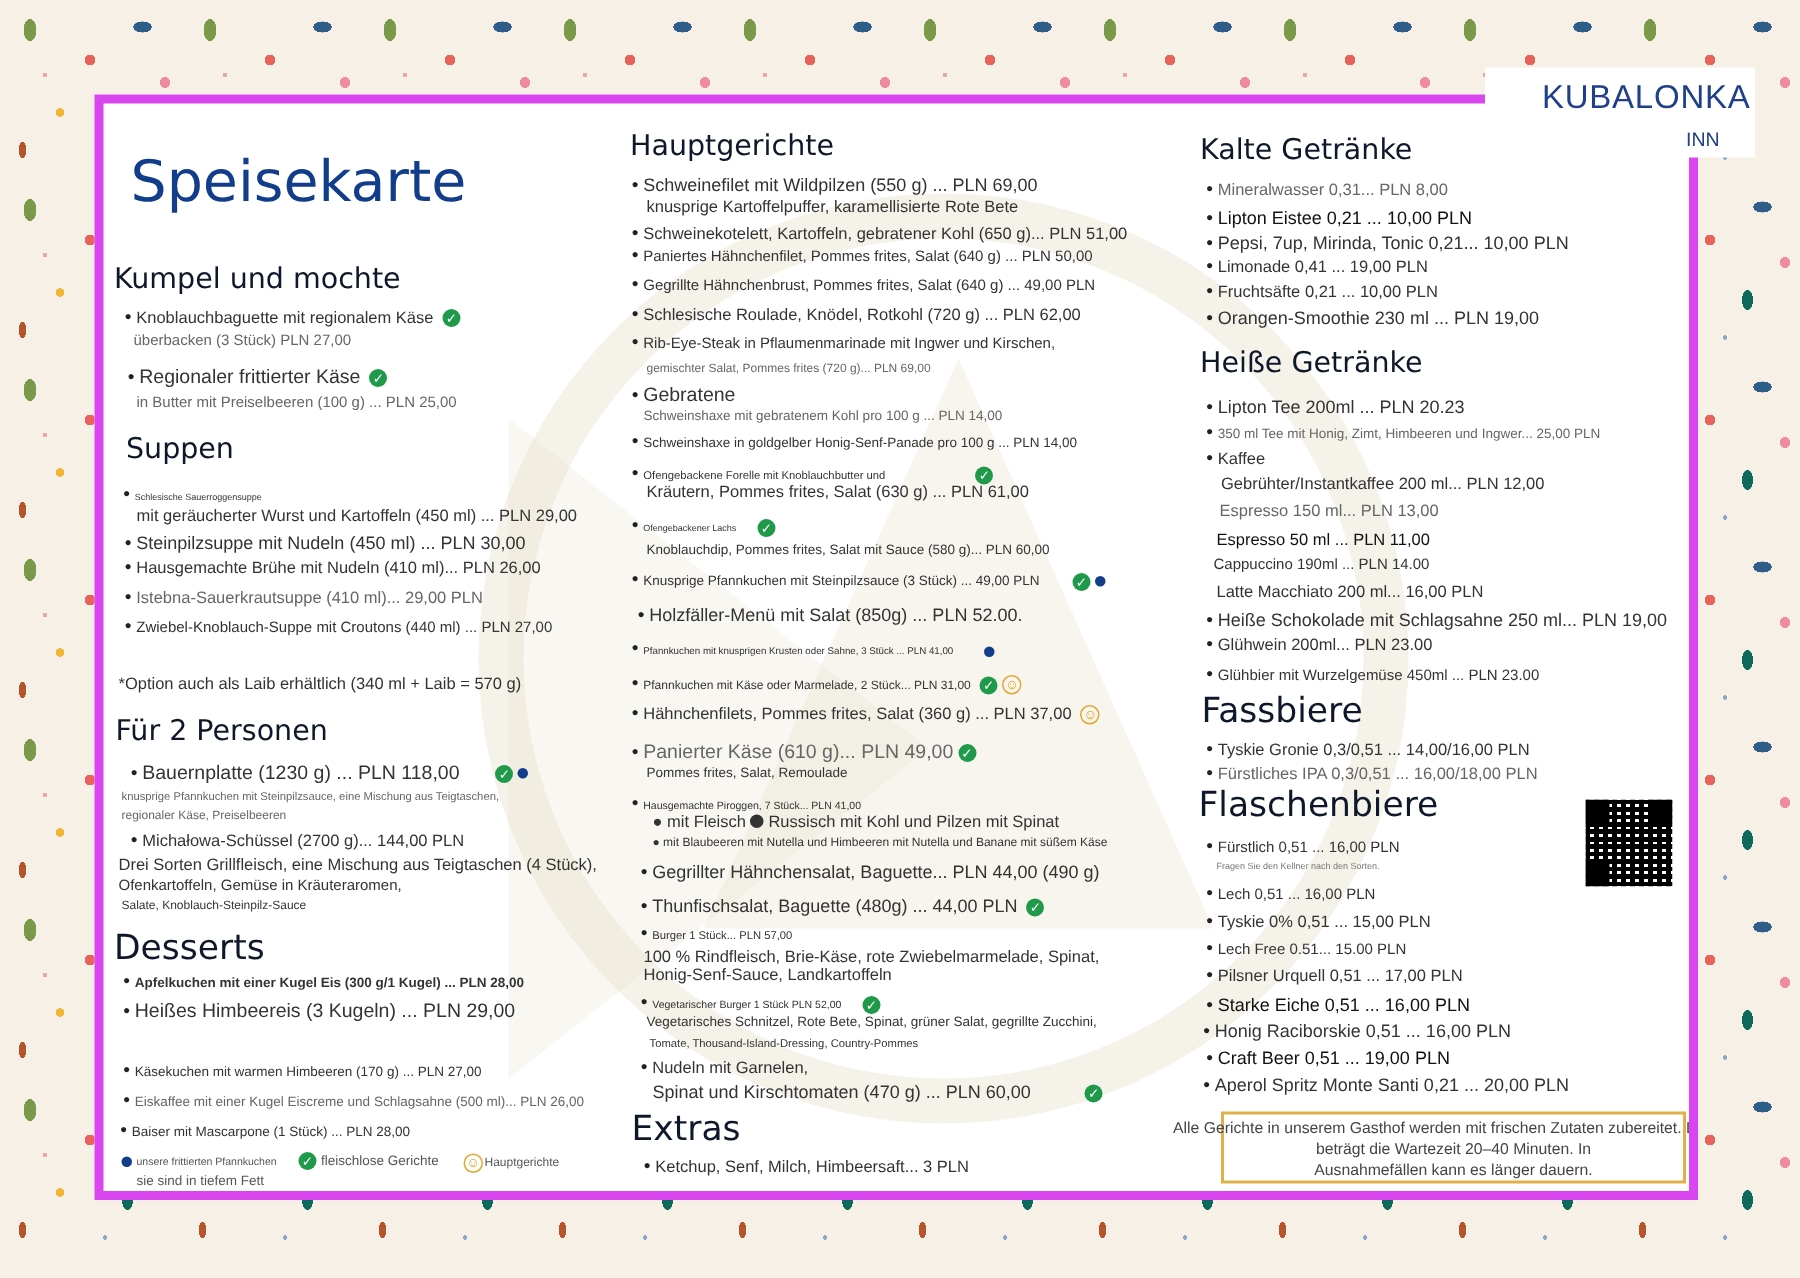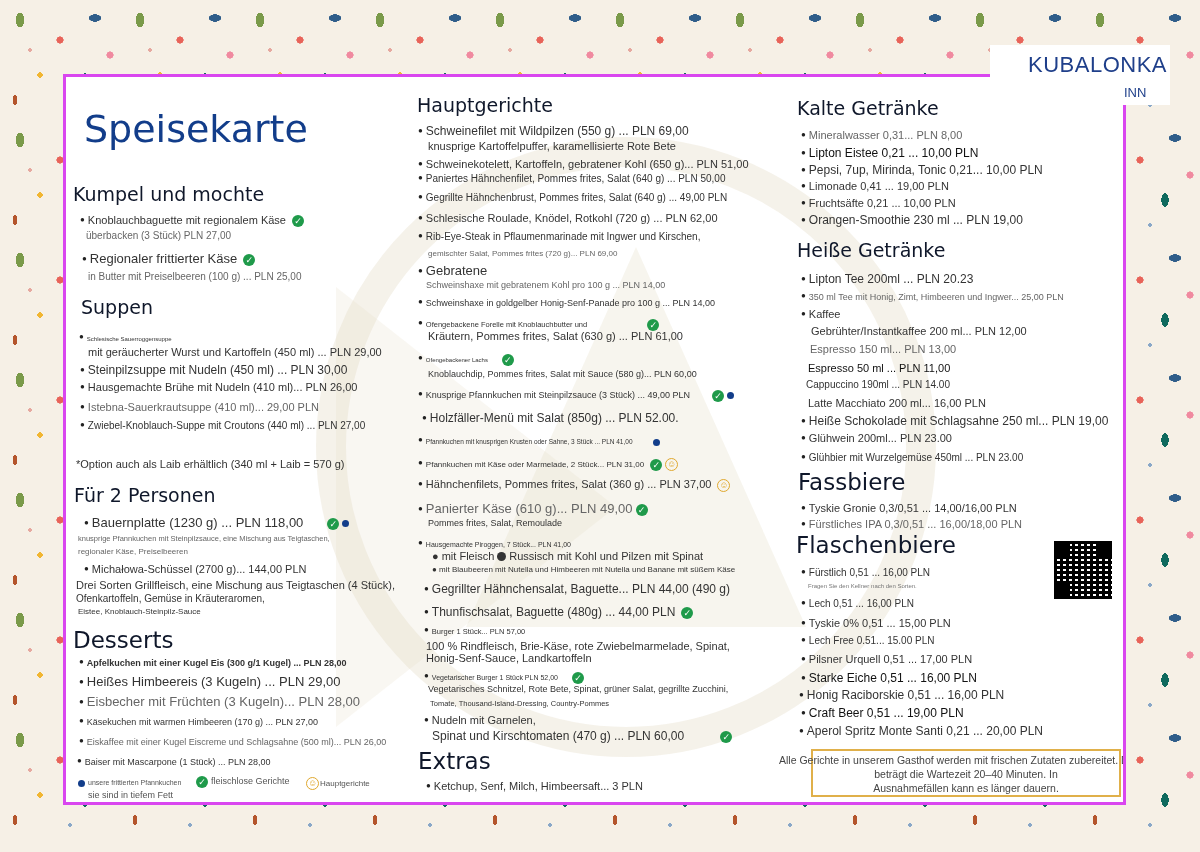--- a/index.html
+++ b/index.html
@@ -20,23 +20,22 @@
       radial-gradient(ellipse 6px 11px at 85px 80px, #0f6a5e 60%, transparent 62%),
       radial-gradient(circle 5px at 110px 55px, #f08aa0 70%, transparent 72%),
       radial-gradient(ellipse 4px 9px at 15px 100px, #b4552c 60%, transparent 62%),
       radial-gradient(circle 2px at 70px 105px, #8aa8c8 80%, transparent 82%),
       radial-gradient(circle 2px at 30px 50px, #e6a9a0 80%, transparent 82%);
     background-size: 120px 120px;
   }
   .page {
     position: absolute; left: 63px; top: 63px; width: 1057px; height: 725px;
     background: #ffffff;
-    border: 3px solid #d946ef;
+    border: 6px solid #d946ef;
     overflow: hidden;
-    margin-top: 11px;
   }
   .watermark {
     position: absolute; left: 250px; top: 60px; width: 620px; height: 620px;
     border-radius: 50%;
     border: 30px solid rgba(226, 218, 195, 0.35);
     box-sizing: border-box;
   }
   .watermark::before {
     content: ""; position: absolute; left: 120px; top: 80px;
     border-left: 170px solid transparent; border-right: 170px solid transparent;
@@ -140,26 +139,25 @@
   <div class="it b s10" style="left:14px;top:343px;">Zwiebel-Knoblauch-Suppe mit Croutons (440 ml) ... PLN 27,00</div>
   <div class="it s11" style="left:10px;top:381px;">*Option auch als Laib erhältlich (340 ml + Laib = 570 g)</div>
 
   <div class="h" style="left:8px;top:407px;">Für 2 Personen</div>
   <div class="it b s13" style="left:18px;top:438px;"><span>Bauernplatte (1230 g) ... PLN 118,00</span><span class="veg" style="margin-left:24px;">✓</span><span class="dot"></span></div>
   <div class="it s9 gray" style="left:12px;top:457px;font-size:7.5px;">knusprige Pfannkuchen mit Steinpilzsauce, eine Mischung aus Teigtaschen,</div>
   <div class="it s9 gray" style="left:12px;top:470px;font-size:8px;">regionaler Käse, Preiselbeeren</div>
   <div class="it b s11" style="left:18px;top:486px;">Michałowa-Schüssel (2700 g)... 144,00 PLN</div>
   <div class="it s11" style="left:10px;top:502px;">Drei Sorten Grillfleisch, eine Mischung aus Teigtaschen (4 Stück),</div>
   <div class="it s10" style="left:10px;top:516px;">Ofenkartoffeln, Gemüse in Kräuteraromen,</div>
-  <div class="it s9" style="left:12px;top:530px;font-size:8px;">Eistee, Knoblauch-Steinpilz-Sauce</div>
+  <div class="it s9" style="left:12px;top:530px;font-size:8px;">Salate, Knoblauch-Steinpilz-Sauce</div>
 
   <div class="h big" style="left:7px;top:550px;">Desserts</div>
   <div class="it b s9" style="left:13px;top:580px;font-weight:bold;">Apfelkuchen mit einer Kugel Eis (300 g/1 Kugel) ... PLN 28,00</div>
   <div class="it b s13" style="left:13px;top:597px;">Heißes Himbeereis (3 Kugeln) ... PLN 29,00</div>
-  <div class="it b s13 gray" style="left:13px;top:617px;">Eisbecher mit Früchten (3 Kugeln)... PLN 28,00</div>
   <div class="it b s9" style="left:13px;top:639px;">Käsekuchen mit warmen Himbeeren (170 g) ... PLN 27,00</div>
   <div class="it b s9 gray" style="left:13px;top:659px;">Eiskaffee mit einer Kugel Eiscreme und Schlagsahne (500 ml)... PLN 26,00</div>
   <div class="it b s9" style="left:11px;top:679px;">Baiser mit Mascarpone (1 Stück) ... PLN 28,00</div>
 
   <div class="legend" style="left:12px;top:702px;font-size:7px;"><span class="dot" style="margin:0 3px 0 0;"></span><span>unsere frittierten Pfannkuchen</span></div>
   <div class="legend" style="left:22px;top:713px;font-size:9px;">sie sind in tiefem Fett</div>
   <div class="legend" style="left:130px;top:699px;font-size:9px;"><span class="veg" style="margin:0 3px 0 0;">✓</span><span>fleischlose Gerichte</span></div>
   <div class="legend" style="left:240px;top:700px;font-size:8px;"><span class="smile" style="margin:0 1px 0 0;">☺</span><span>Hauptgerichte</span></div>
 
   <div class="h" style="left:351px;top:17px;">Hauptgerichte</div>

